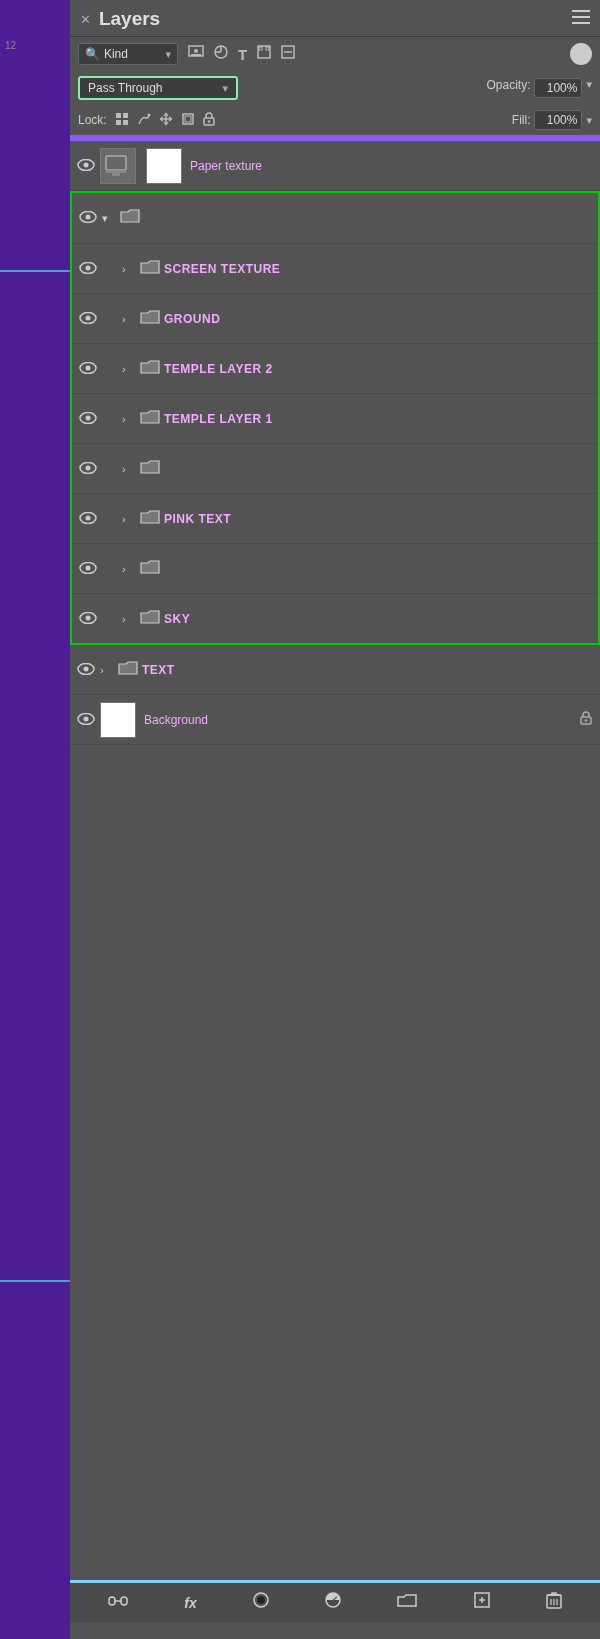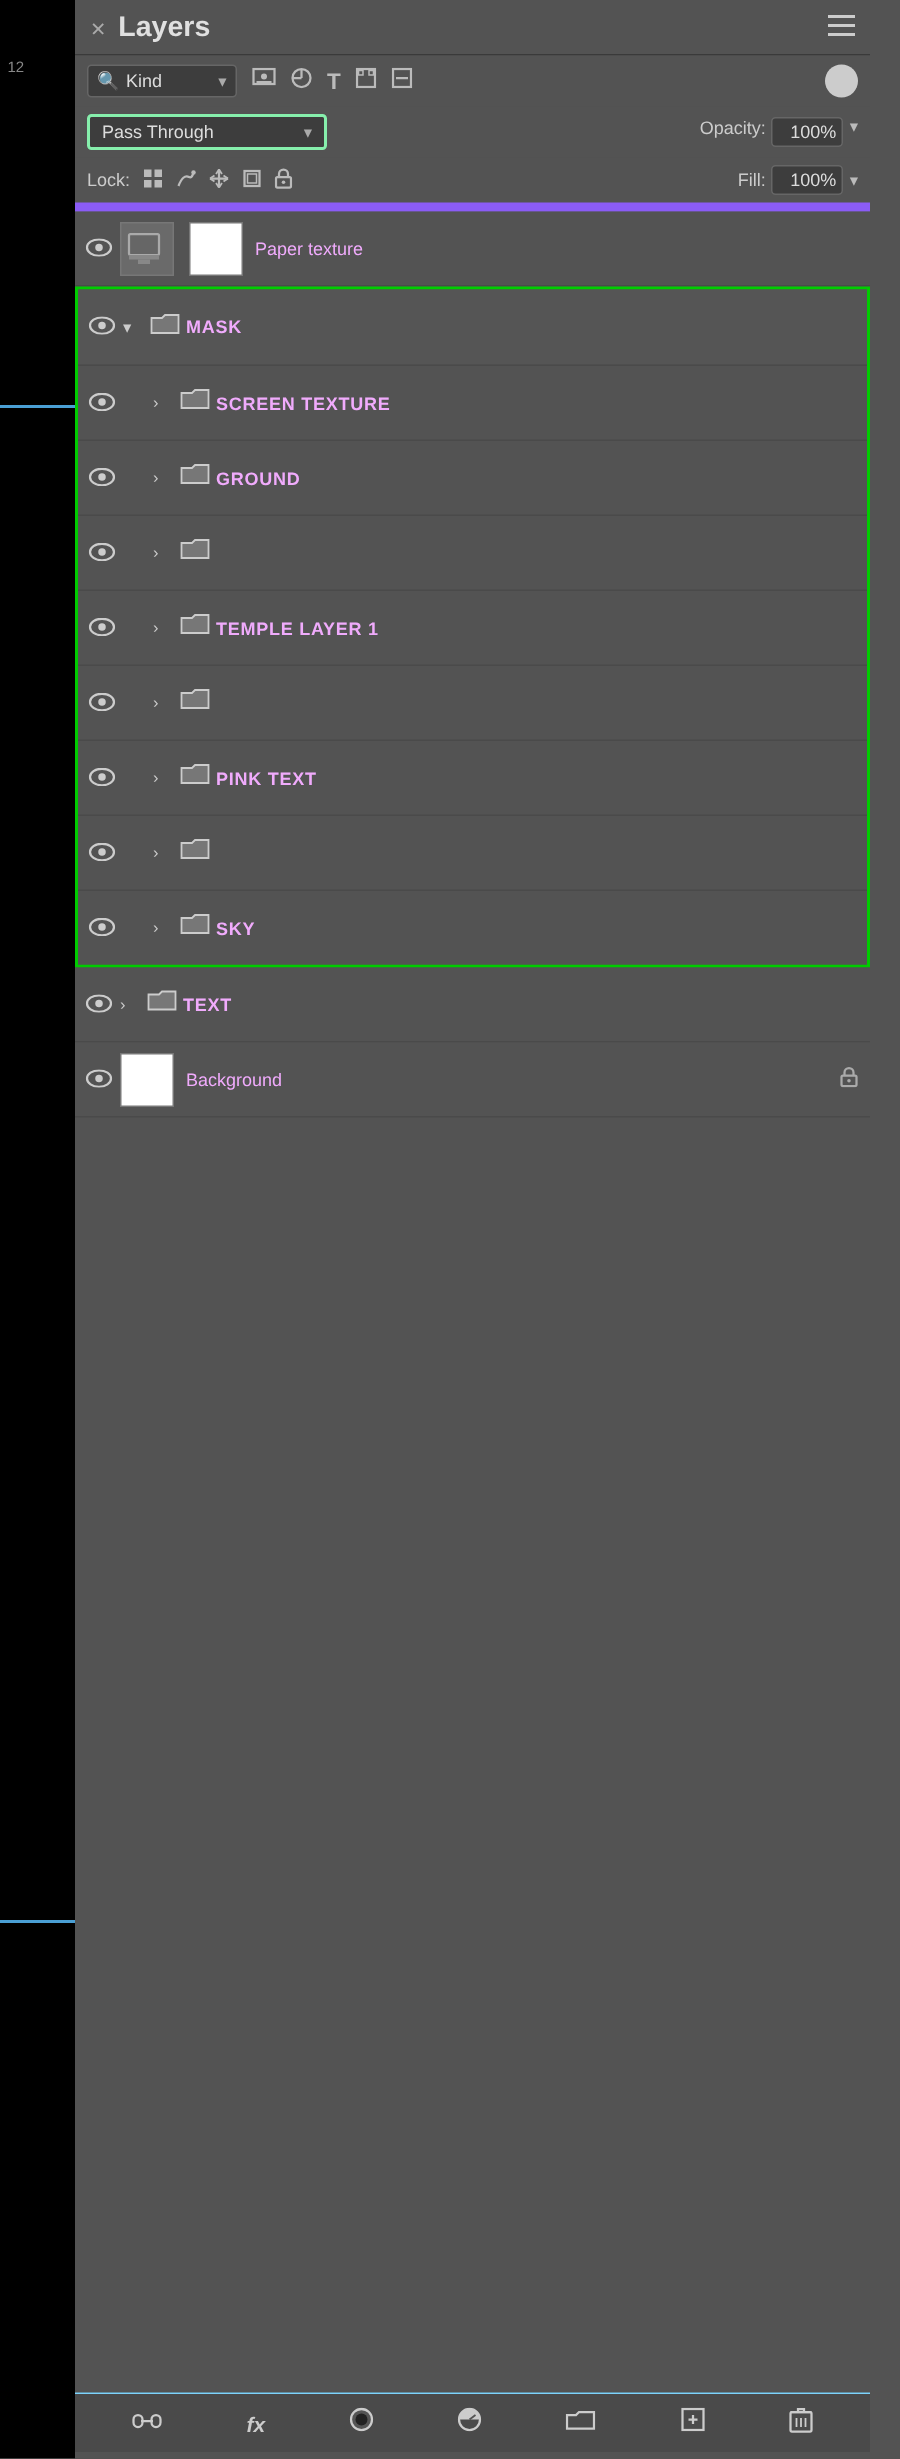--- a/index.html
+++ b/index.html
@@ -6,22 +6,22 @@
     body {
       background-color: #535353;
       font-family: Arial, sans-serif;
       width: 600px;
       min-height: 1639px;
       display: flex;
       flex-direction: row;
     }
 
     .left-edge {
-      width: 50px;
-      background: #000000;
+      width: 70px;
+      background: #4c1d95;
       min-height: 1639px;
       position: relative;
     }
 
     .left-edge .ruler-mark {
       color: #888;
       font-size: 10px;
       position: absolute;
       left: 5px;
       top: 40px;
@@ -349,23 +349,23 @@
       gap: 4px;
     }
 
     
     .bottom-toolbar {
       display: flex;
       align-items: center;
       justify-content: space-around;
       padding: 8px 10px;
       background: #4a4a4a;
-      border-top: 1px solid #7dd3fc;
+      border-top: 3px solid #7dd3fc;
       position: fixed;
-      bottom: 4px;
+      bottom: 17px;
       width: 530px;
     }
 
     .toolbar-icon {
       color: #ccc;
       font-size: 18px;
       cursor: pointer;
     }
   </style>
 </head>
@@ -520,21 +520,20 @@
             <ellipse cx="9" cy="6" rx="8" ry="5.5" stroke="#ccc" stroke-width="1.5" fill="none"></ellipse>
             <circle cx="9" cy="6" r="2.5" fill="#ccc"></circle>
           </svg>
         </span>
         <span class="chevron">▾</span>
         <span class="folder-icon">
           <svg width="20" height="16" viewBox="0 0 20 16" fill="none">
             <path d="M1 4 h7 l2 -2 h9 v12 H1 z" stroke="#ccc" stroke-width="1.2" fill="#777"></path>
           </svg>
         </span>
-        <span class="layer-name folder">MASK</span>
       </div>
 
       <div class="mask-sub-item">
         <span class="eye-icon">
           <svg width="18" height="12" viewBox="0 0 18 12" fill="none">
             <ellipse cx="9" cy="6" rx="8" ry="5.5" stroke="#ccc" stroke-width="1.5" fill="none"></ellipse>
             <circle cx="9" cy="6" r="2.5" fill="#ccc"></circle>
           </svg>
         </span>
         <div class="layer-indent"></div>
@@ -571,20 +570,21 @@
             <circle cx="9" cy="6" r="2.5" fill="#ccc"></circle>
           </svg>
         </span>
         <div class="layer-indent"></div>
         <span class="chevron">›</span>
         <span class="folder-icon">
           <svg width="20" height="16" viewBox="0 0 20 16" fill="none">
             <path d="M1 4 h7 l2 -2 h9 v12 H1 z" stroke="#ccc" stroke-width="1.2" fill="#777"></path>
           </svg>
         </span>
+        <span class="layer-name folder">TEMPLE LAYER 2</span>
       </div>
 
       <div class="mask-sub-item">
         <span class="eye-icon">
           <svg width="18" height="12" viewBox="0 0 18 12" fill="none">
             <ellipse cx="9" cy="6" rx="8" ry="5.5" stroke="#ccc" stroke-width="1.5" fill="none"></ellipse>
             <circle cx="9" cy="6" r="2.5" fill="#ccc"></circle>
           </svg>
         </span>
         <div class="layer-indent"></div>

